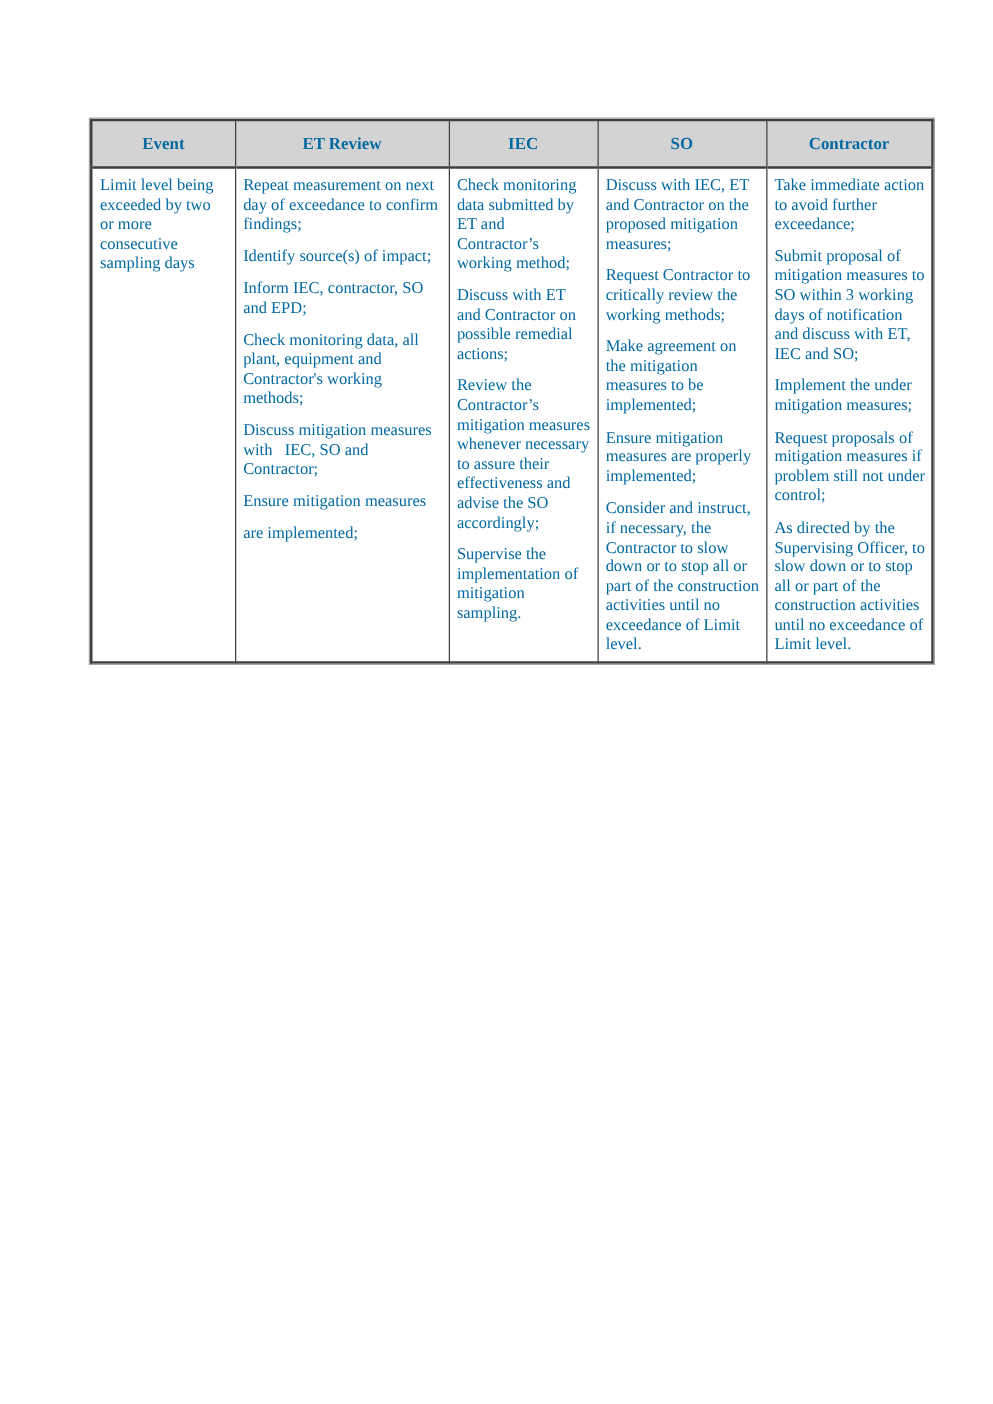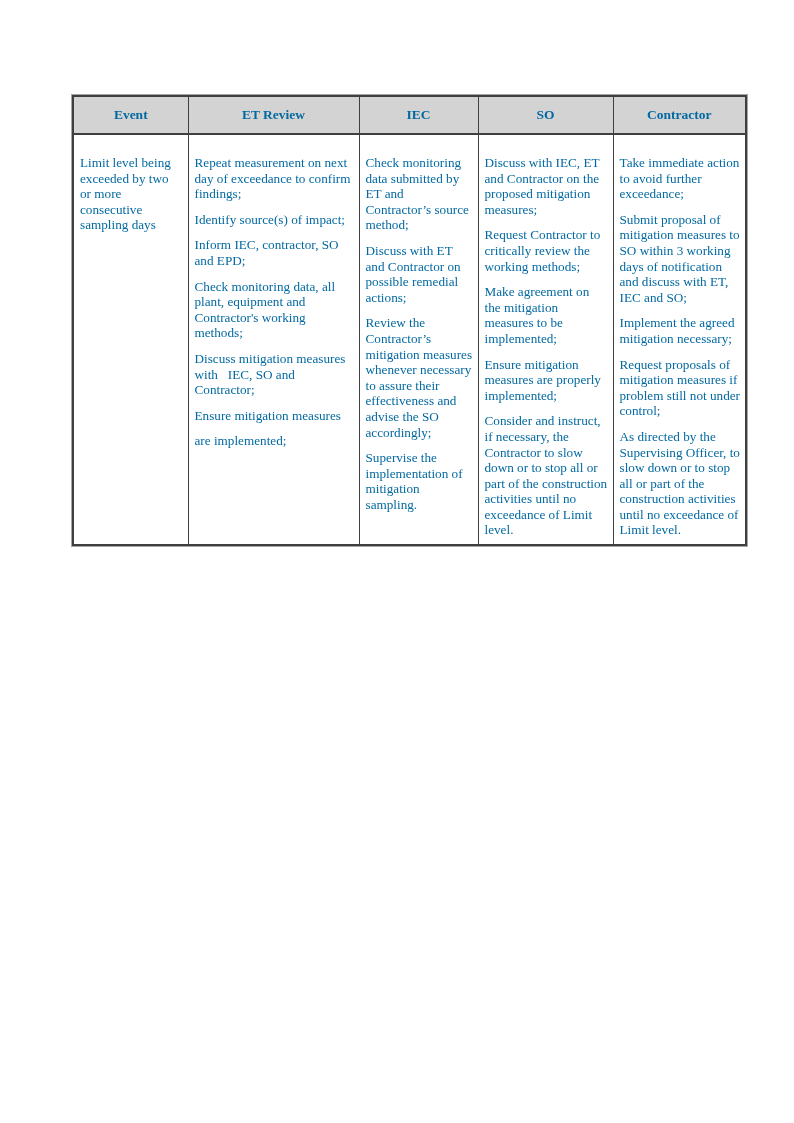--- a/index.html
+++ b/index.html
@@ -37,21 +37,21 @@
     text-align: center;
     vertical-align: middle;
     height: 32px;
     padding: 2px 4px;
     border-bottom: 2px solid #3f3f3f;
   }
   table.action-table tbody td {
     vertical-align: top;
     font-size: 13.2px;
     line-height: 15.6px;
-    padding: 20px 5px 6px 6px;
+    padding: 5px 5px 6px 6px;
     height: 376px;
   }
   table.action-table tbody td p {
     margin: 0 0 10px 0;
     white-space: pre-wrap;
   }
   table.action-table tbody td p:last-child {
     margin-bottom: 0;
   }
 </style>
@@ -84,35 +84,35 @@
         <td>
             <p>Repeat measurement on next day of exceedance to confirm findings;</p>
             <p>Identify source(s) of impact;</p>
             <p>Inform IEC, contractor, SO and EPD;</p>
             <p>Check monitoring data, all plant, equipment and Contractor's working methods;</p>
             <p>Discuss mitigation measures with   IEC, SO and Contractor;</p>
             <p>Ensure mitigation measures</p>
             <p>are implemented;</p>
           </td>
         <td>
-            <p>Check monitoring data submitted by ET and Contractor’s source method;</p>
+            <p>Check monitoring data submitted by ET and Contractor’s working method;</p>
             <p>Discuss with ET and Contractor on possible remedial actions;</p>
             <p>Review the Contractor’s mitigation measures whenever necessary to assure their effectiveness and advise the SO accordingly;</p>
             <p>Supervise the implementation of mitigation sampling.</p>
           </td>
         <td>
             <p>Discuss with IEC, ET and Contractor on the proposed mitigation measures;</p>
             <p>Request Contractor to critically review the working methods;</p>
             <p>Make agreement on the mitigation measures to be implemented;</p>
             <p>Ensure mitigation measures are properly implemented;</p>
             <p>Consider and instruct, if necessary, the Contractor to slow down or to stop all or part of the construction activities until no exceedance of Limit level.</p>
           </td>
         <td>
             <p>Take immediate action to avoid further exceedance;</p>
             <p>Submit proposal of mitigation measures to SO within 3 working days of notification and discuss with ET, IEC and SO;</p>
-            <p>Implement the agreed mitigation necessary;</p>
+            <p>Implement the under mitigation measures;</p>
             <p>Request proposals of mitigation measures if problem still not under control;</p>
             <p>As directed by the Supervising Officer, to slow down or to stop all or part of the construction activities until no exceedance of Limit level.</p>
           </td>
       </tr>
     </tbody>
   </table>
 </div>
 
 </body></html>

